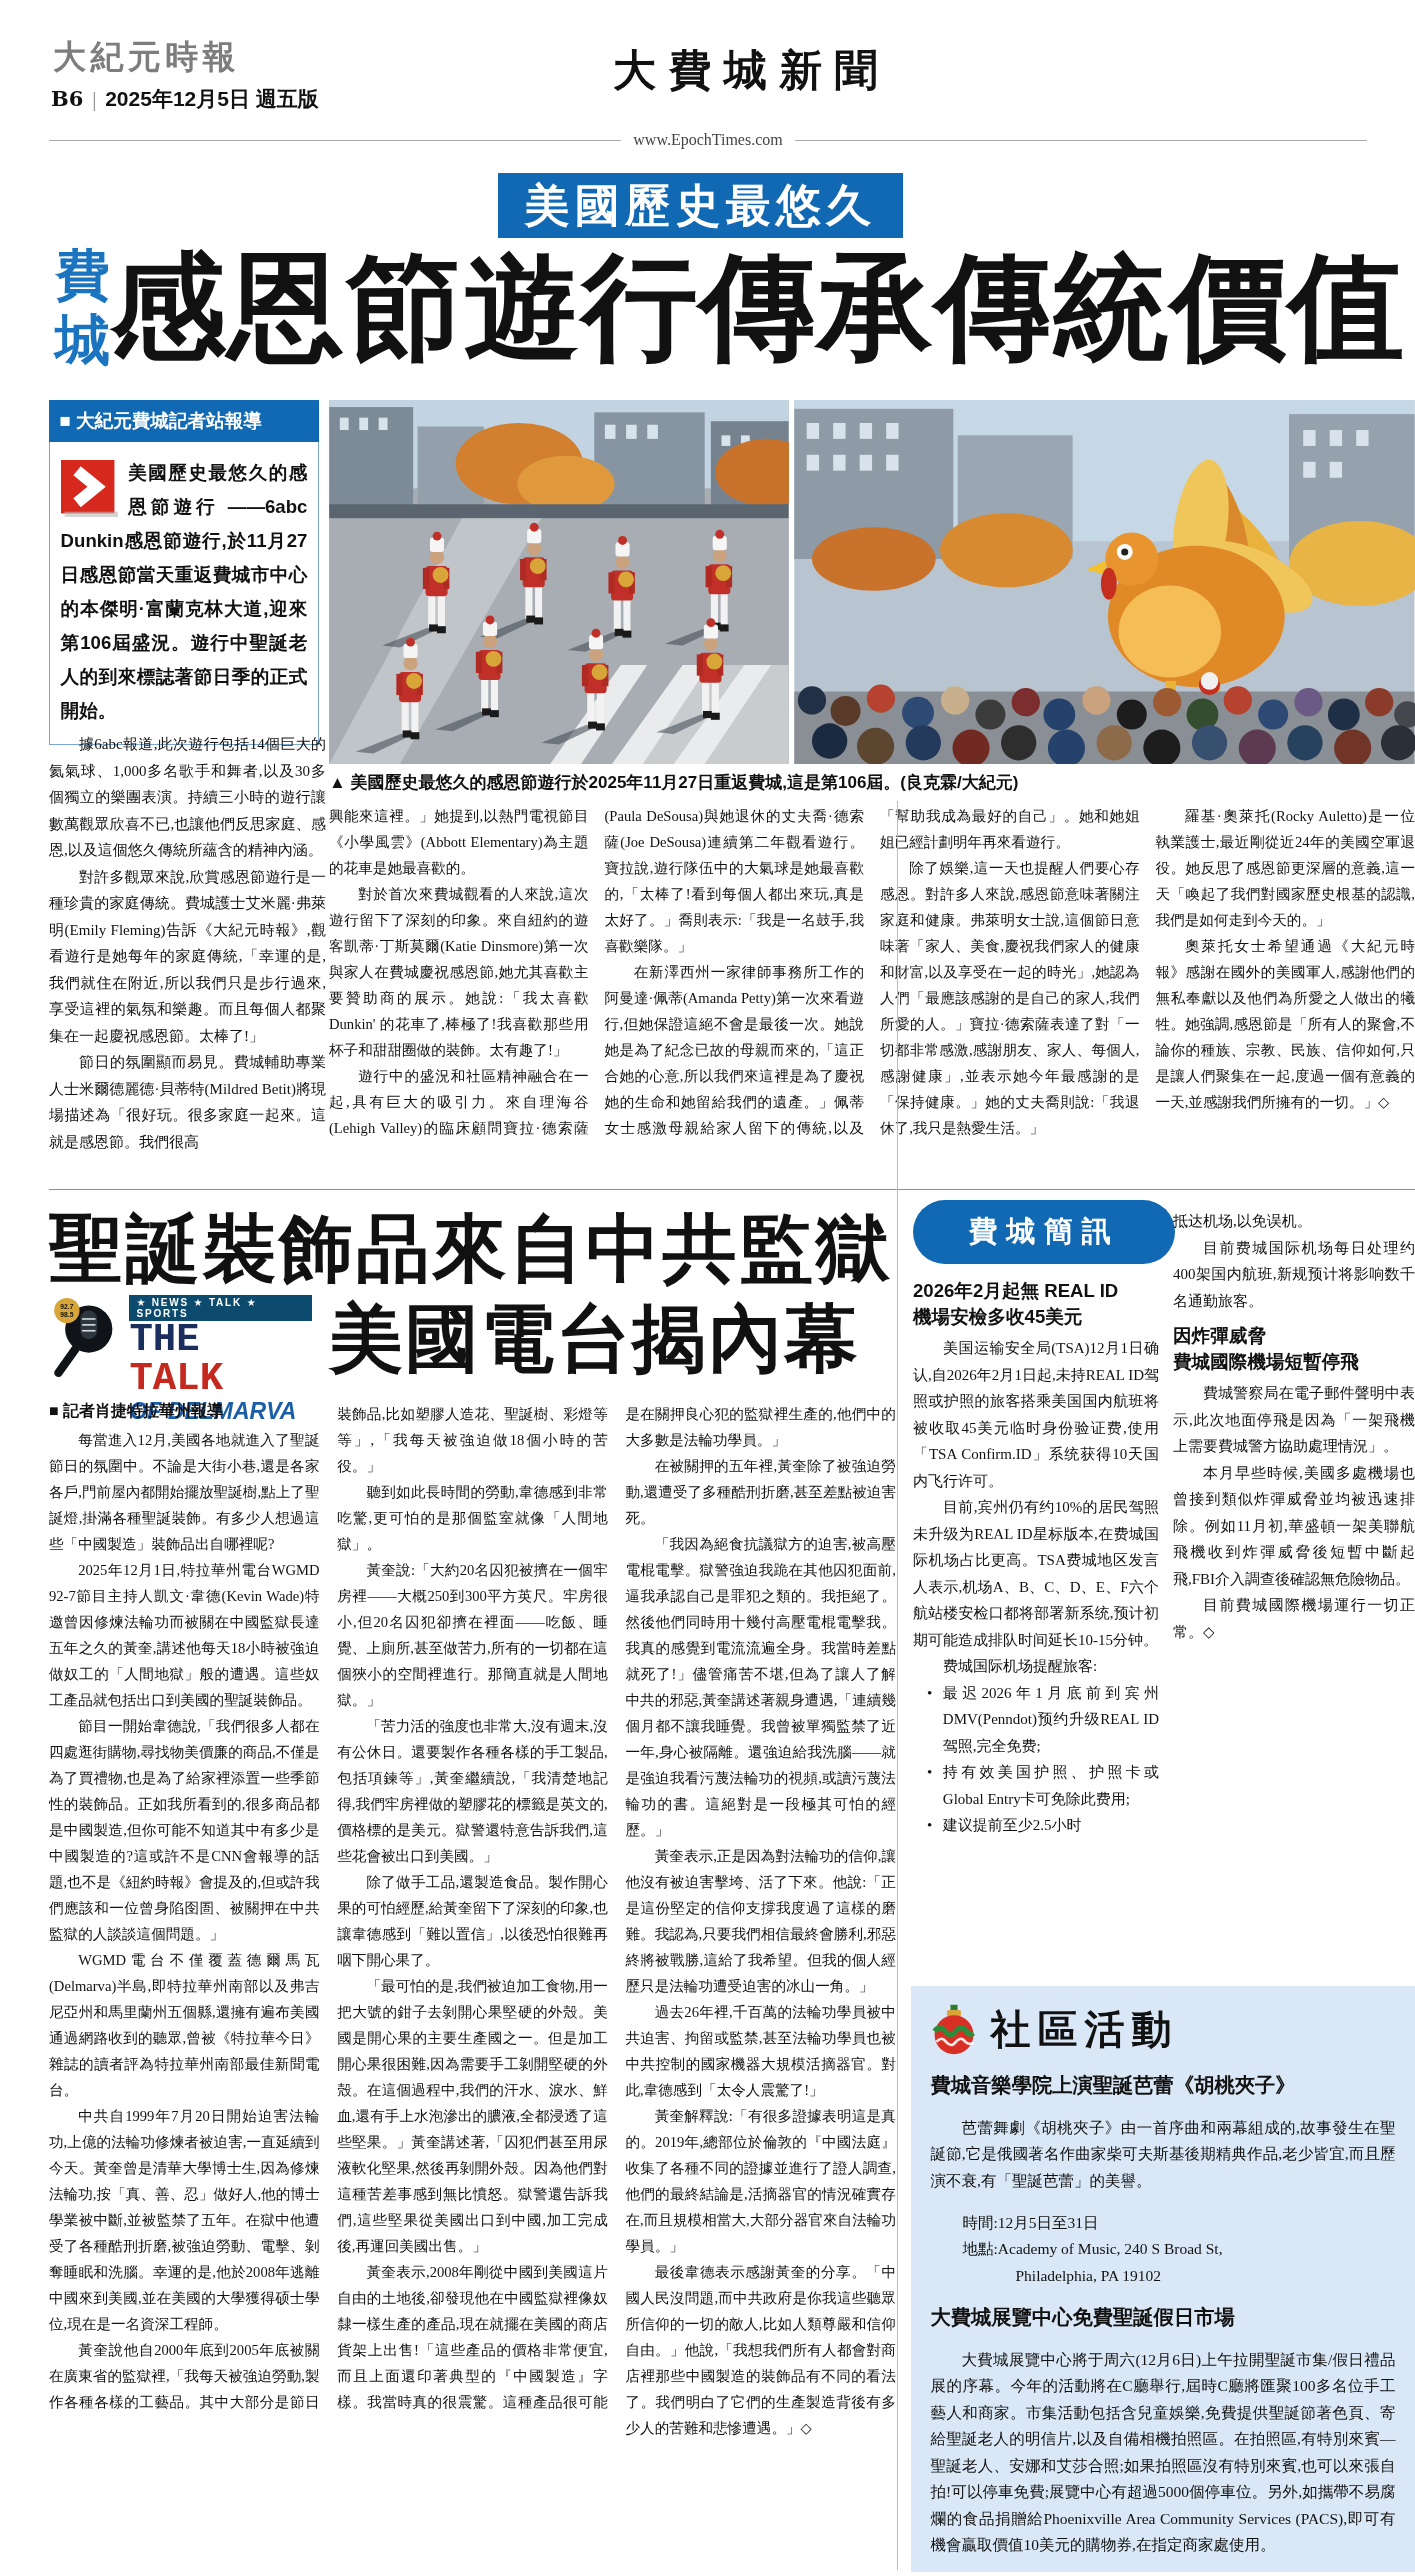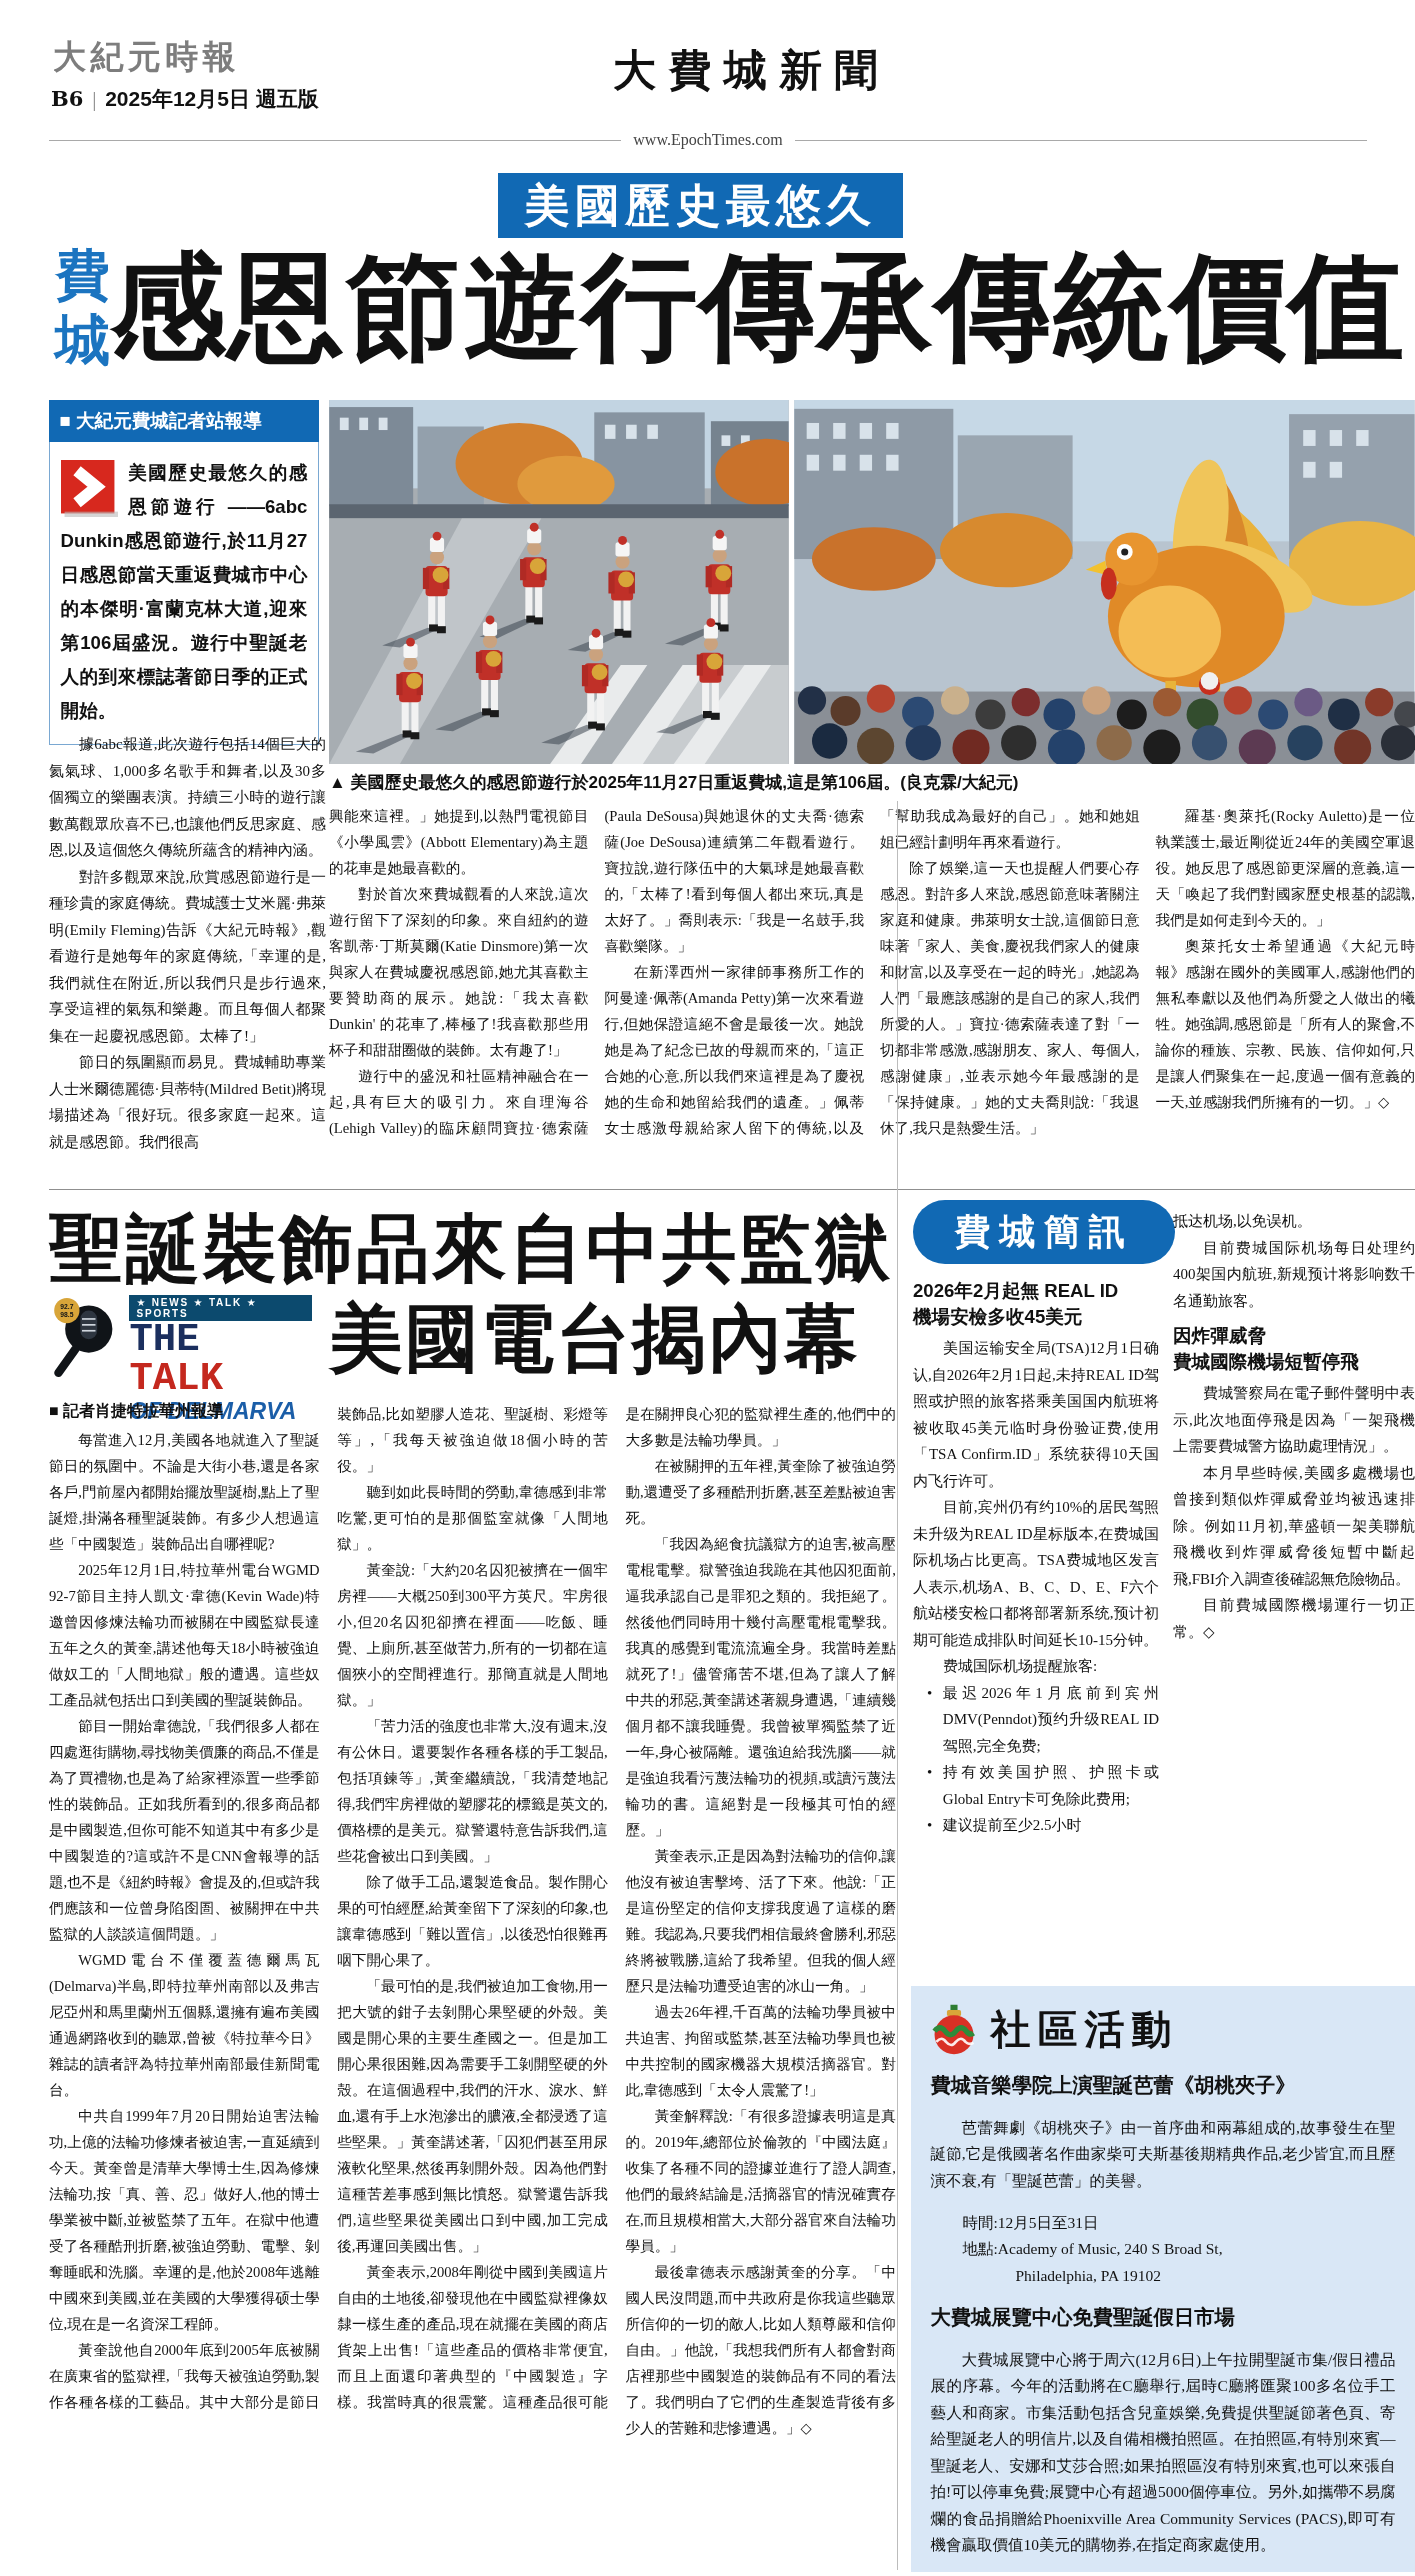--- a/index.html
+++ b/index.html
@@ -74,21 +74,21 @@
   .rl-talk{color:#c4281e;}
   .rl-of{font-size:23px;font-weight:900;font-style:italic;color:#1b5ea8;line-height:1.1;
       font-family:"Liberation Sans","DejaVu Sans",sans-serif;}
   #a2-head2{position:absolute;left:329px;top:1290px;width:602px;font-size:74px;font-weight:900;
       letter-spacing:1.8px;font-family:"Liberation Sans","DejaVu Sans",sans-serif;white-space:nowrap;}
   #a2-body{position:absolute;left:49px;top:1401px;width:847px;height:1169px;overflow:hidden;
       column-count:3;column-gap:17.7px;}
 
   
   #briefs-badge{width:262px;height:64px;background:#1169b4;border-radius:32px;color:#fff;
-      font-size:36px;font-weight:900;letter-spacing:8.8px;display:flex;align-items:center;justify-content:center;
+      font-size:29px;font-weight:900;letter-spacing:8.8px;display:flex;align-items:center;justify-content:center;
       font-family:"Liberation Sans","DejaVu Sans",sans-serif;margin-bottom:14px;}
   #briefs-col1{position:absolute;left:913px;top:1200px;width:246px;}
   #briefs-col2{position:absolute;left:1173px;top:1208px;width:242px;}
   #briefs-col1 .p,#briefs-col2 .p,#briefs-col1 .bu,#briefs-col2 .bu{font-size:15px;line-height:26.5px;}
 
   
   #community{position:absolute;left:911px;top:1986px;width:504px;height:586px;background:#d9e7f6;
       box-sizing:border-box;padding:16px 19.5px;}
   #community-header{display:flex;align-items:center;gap:14px;margin-bottom:5.3px;}
   #community-title{font-size:40px;font-weight:900;letter-spacing:7px;

